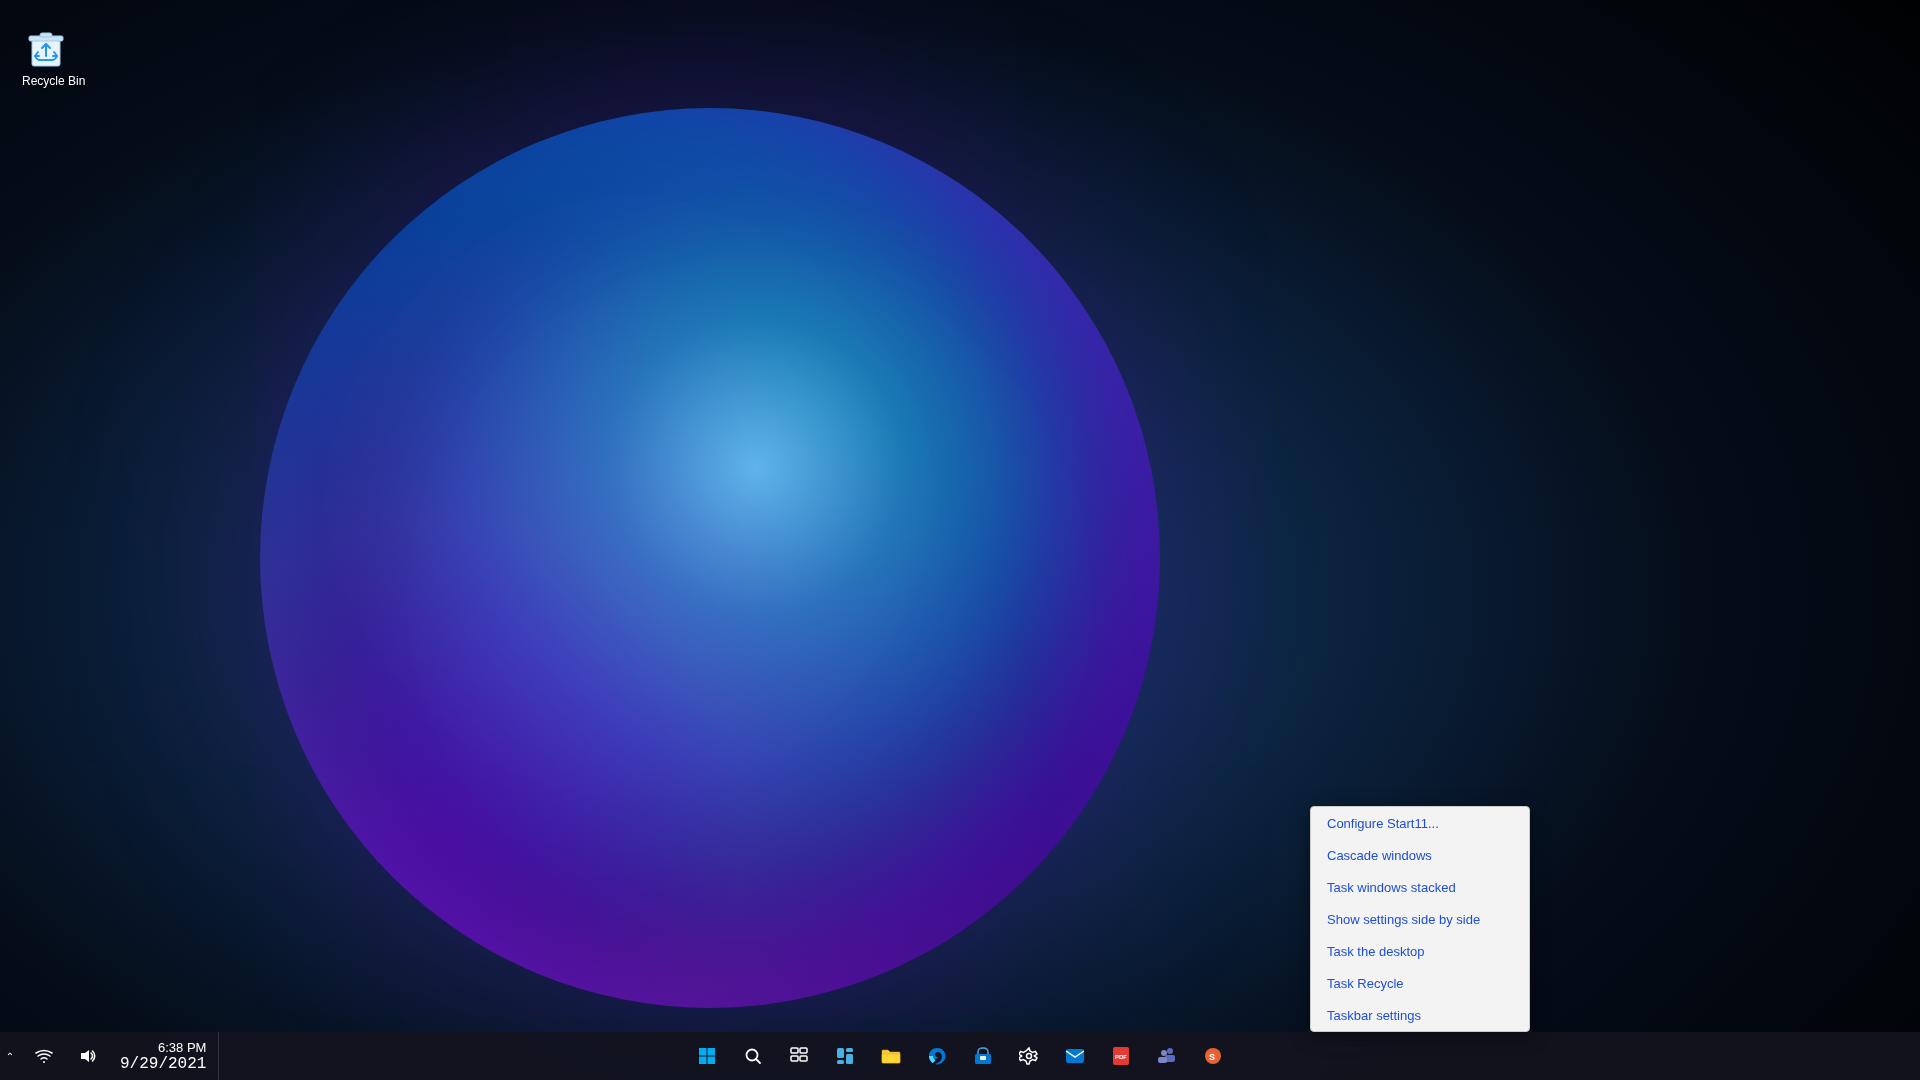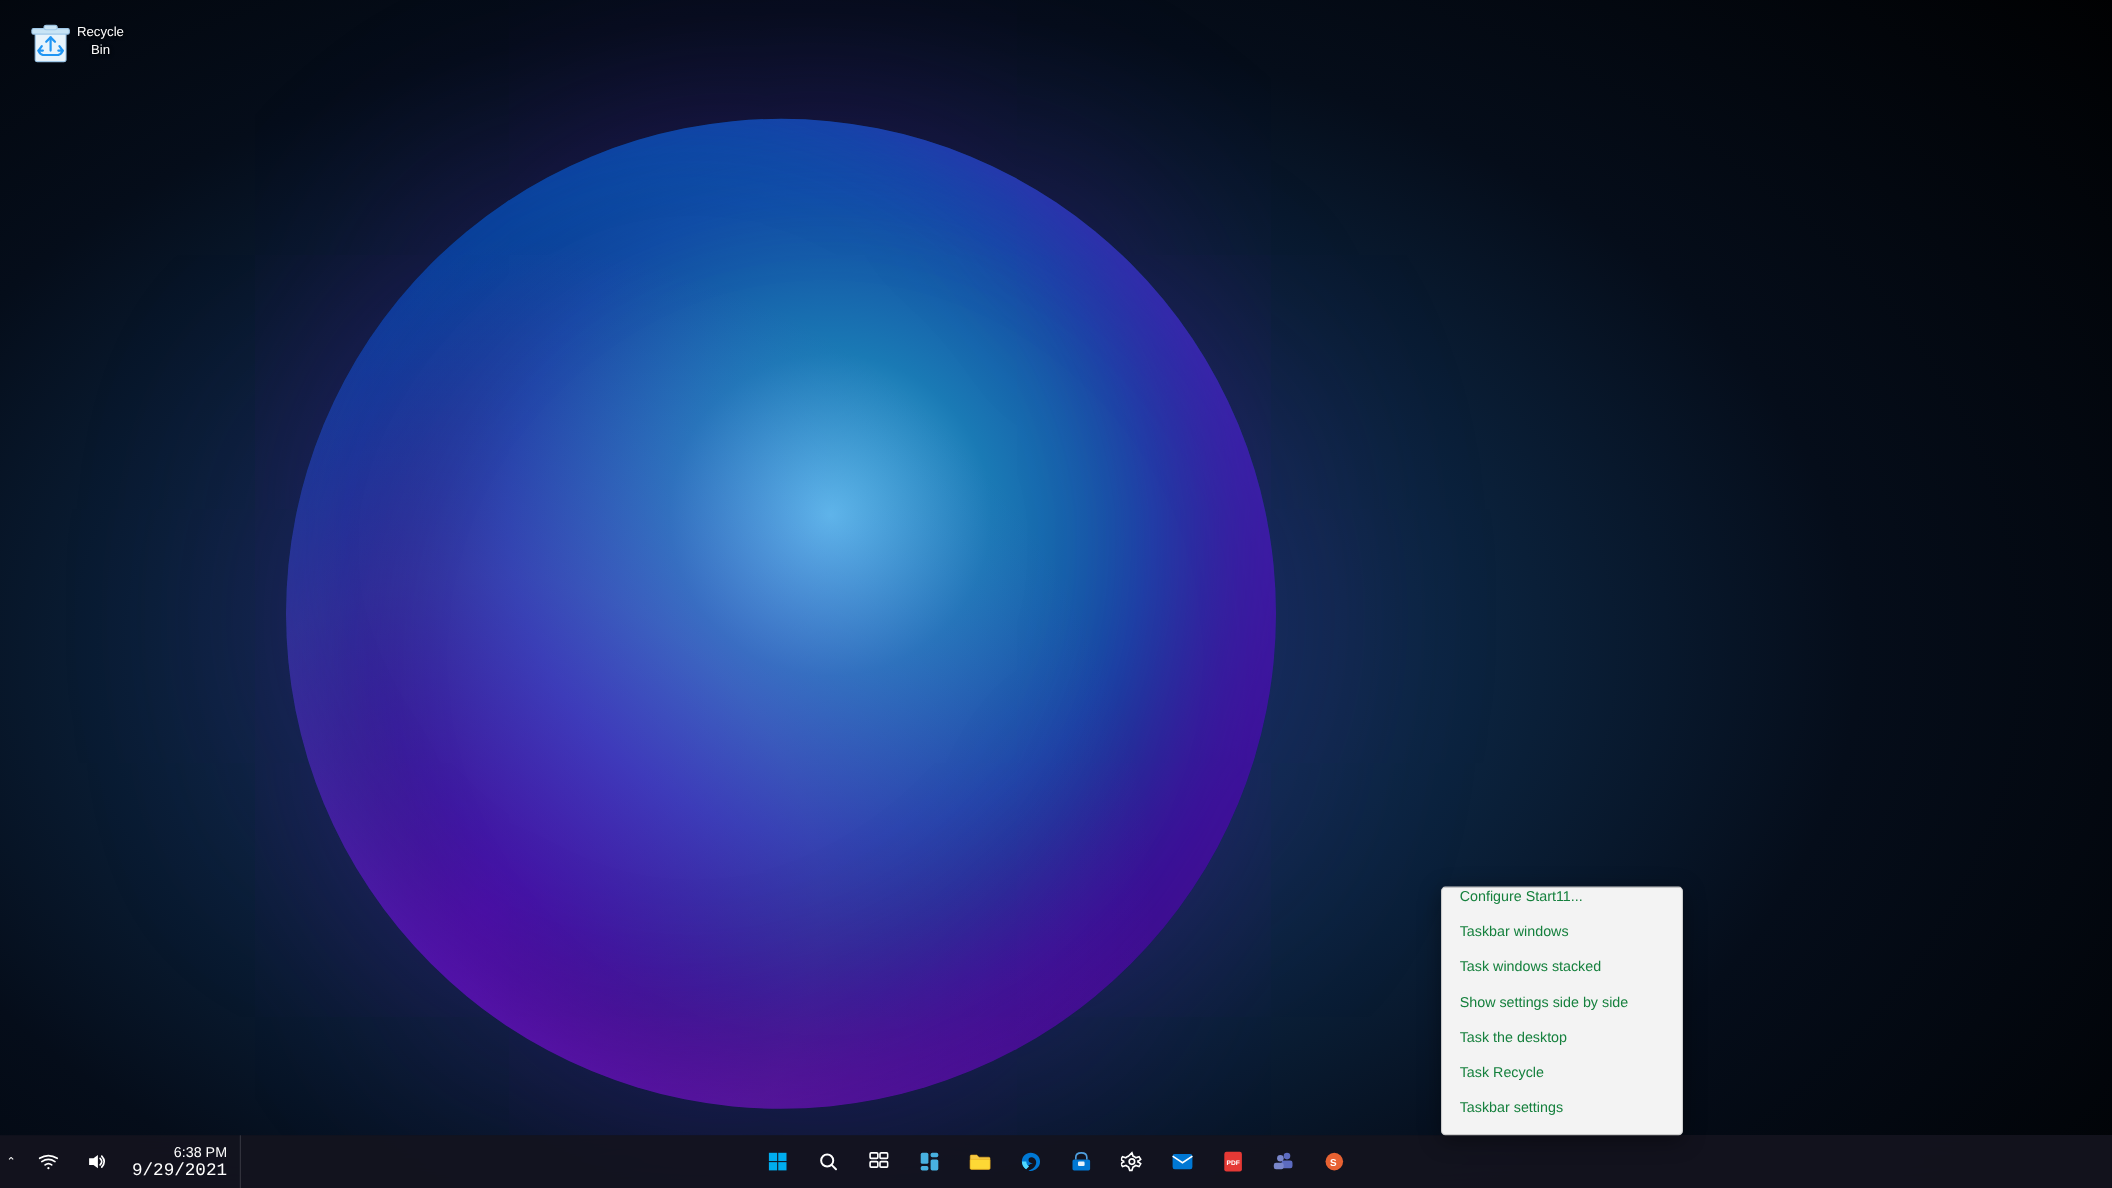--- a/index.html
+++ b/index.html
@@ -55,25 +55,25 @@
       background: radial-gradient(ellipse at 20% 80%,
         rgba(160, 0, 255, 0.4) 0%,
         rgba(200, 50, 255, 0.2) 30%,
         transparent 60%
       );
     }
 
     
     .desktop-icon {
       position: absolute;
-      top: 8px;
+      top: 18px;
       left: 18px;
       display: flex;
-      flex-direction: row;
-      align-items: center;
+      flex-direction: column;
+      align-items: flex-start;
       width: 80px;
       cursor: pointer;
       padding: 4px;
       border-radius: 4px;
     }
 
     .icon-img {
       width: 48px;
       height: 48px;
       position: relative;
@@ -174,25 +174,25 @@
       border: 1px solid #ccc;
       box-shadow: 0 4px 20px rgba(0,0,0,0.4);
       z-index: 200;
       border-radius: 4px;
       overflow: hidden;
     }
 
     .menu-item {
       padding: 0 16px;
       font-size: 13px;
-      color: #15803d;
+      color: #1d4ed8;
       cursor: pointer;
       white-space: nowrap;
       display: flex;
-      align-items: flex-start;
+      align-items: center;
       height: 32px;
     }
   </style>
 </head>
 <body>
 
 <div id="desktop">
 
   <div class="orb"></div>
 
@@ -220,21 +220,21 @@
       </svg>
     </div>
     <span class="icon-label">Recycle Bin</span>
   </div>
 
   <div id="context-menu">
     <div class="menu-item">
       <span>Configure Start11...</span>
     </div>
     <div class="menu-item">
-      <span>Taskbar windows</span>
+      <span>Cascade windows</span>
     </div>
     <div class="menu-item">
       <span>Task windows stacked</span>
     </div>
     <div class="menu-item">
       <span>Show settings side by side</span>
     </div>
     <div class="menu-item">
       <span>Task the desktop</span>
     </div>

